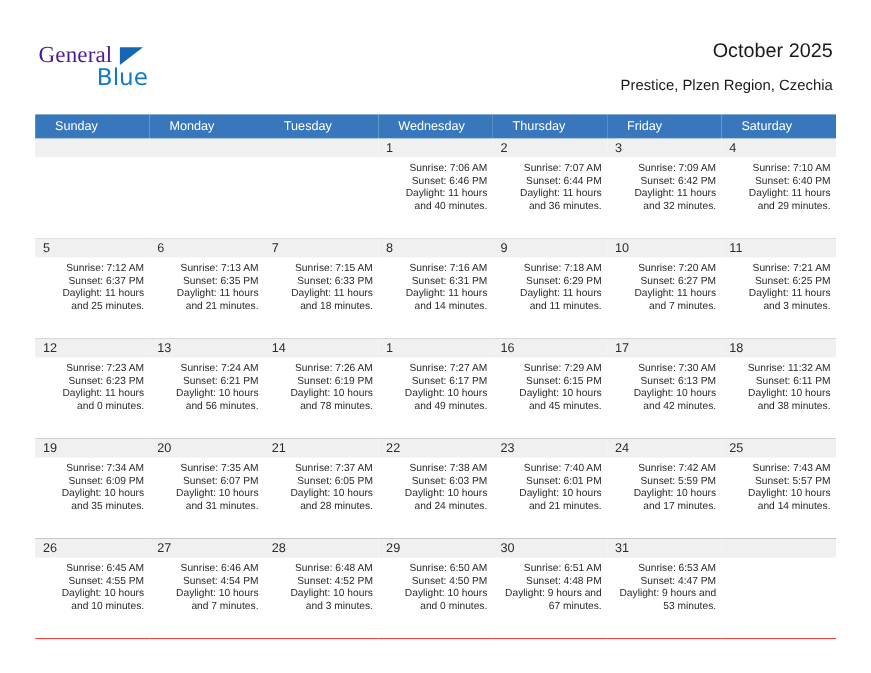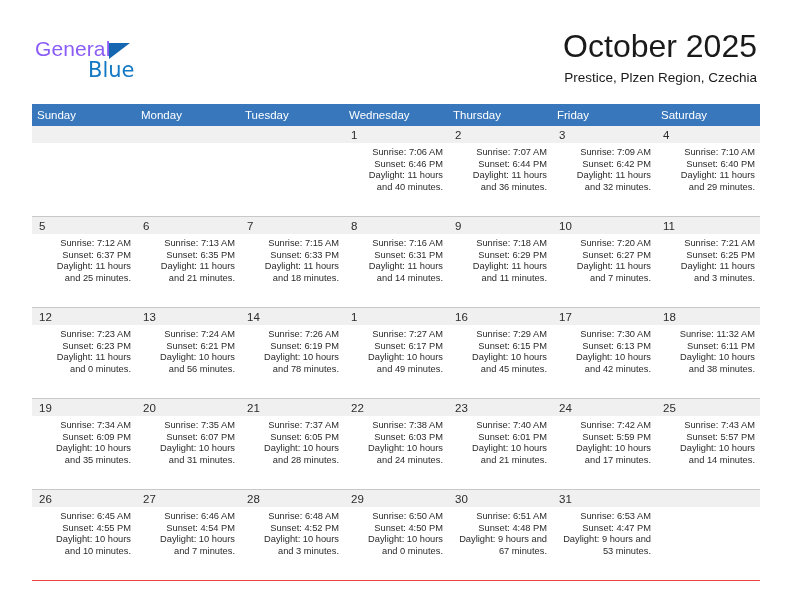--- a/index.html
+++ b/index.html
@@ -38,22 +38,22 @@
     top: 38px;
     width: 150px;
     height: 48px;
   }
   .logo-general {
     position: absolute;
     left: 0;
     top: 0;
     font-size: 21px;
     letter-spacing: 0.1px;
-    color: #8b5cf6;
-    font-family: Liberation Sans, sans-serif;
+    color: #4c1d95;
+    font-family: Liberation Serif, serif;
     font-weight: 400;
     line-height: 22px;
   }
   .logo-tri {
     position: absolute;
     left: 74px;
     top: 5px;
     width: 0;
     height: 0;
     border-top: 16px solid #1567b2;
@@ -70,21 +70,21 @@
     line-height: 22px;
   }
 
   .title-block {
     position: absolute;
     right: 35px;
     top: 30px;
     text-align: right;
   }
   .cal-title {
-    font-size: 32px;
+    font-size: 18px;
     font-weight: 400;
     color: #1a1a1a;
     line-height: 32px;
     white-space: nowrap;
   }
   .cal-subtitle {
     font-size: 13.5px;
     font-weight: 400;
     color: #1a1a1a;
     line-height: 18px;
@@ -102,21 +102,21 @@
     border-collapse: collapse;
     table-layout: fixed;
   }
 
   .calendar th {
     background: #3877bc;
     color: #ffffff;
     font-size: 11.5px;
     font-weight: 400;
     text-align: left;
-    padding: 5px 0 5px 5px;
+    padding: 5px 0 5px 18px;
     height: 20px;
     box-sizing: border-box;
     border: none;
   }
 
   .calendar td {
     width: 104px;
     height: 90px;
     vertical-align: top;
     padding: 0;

